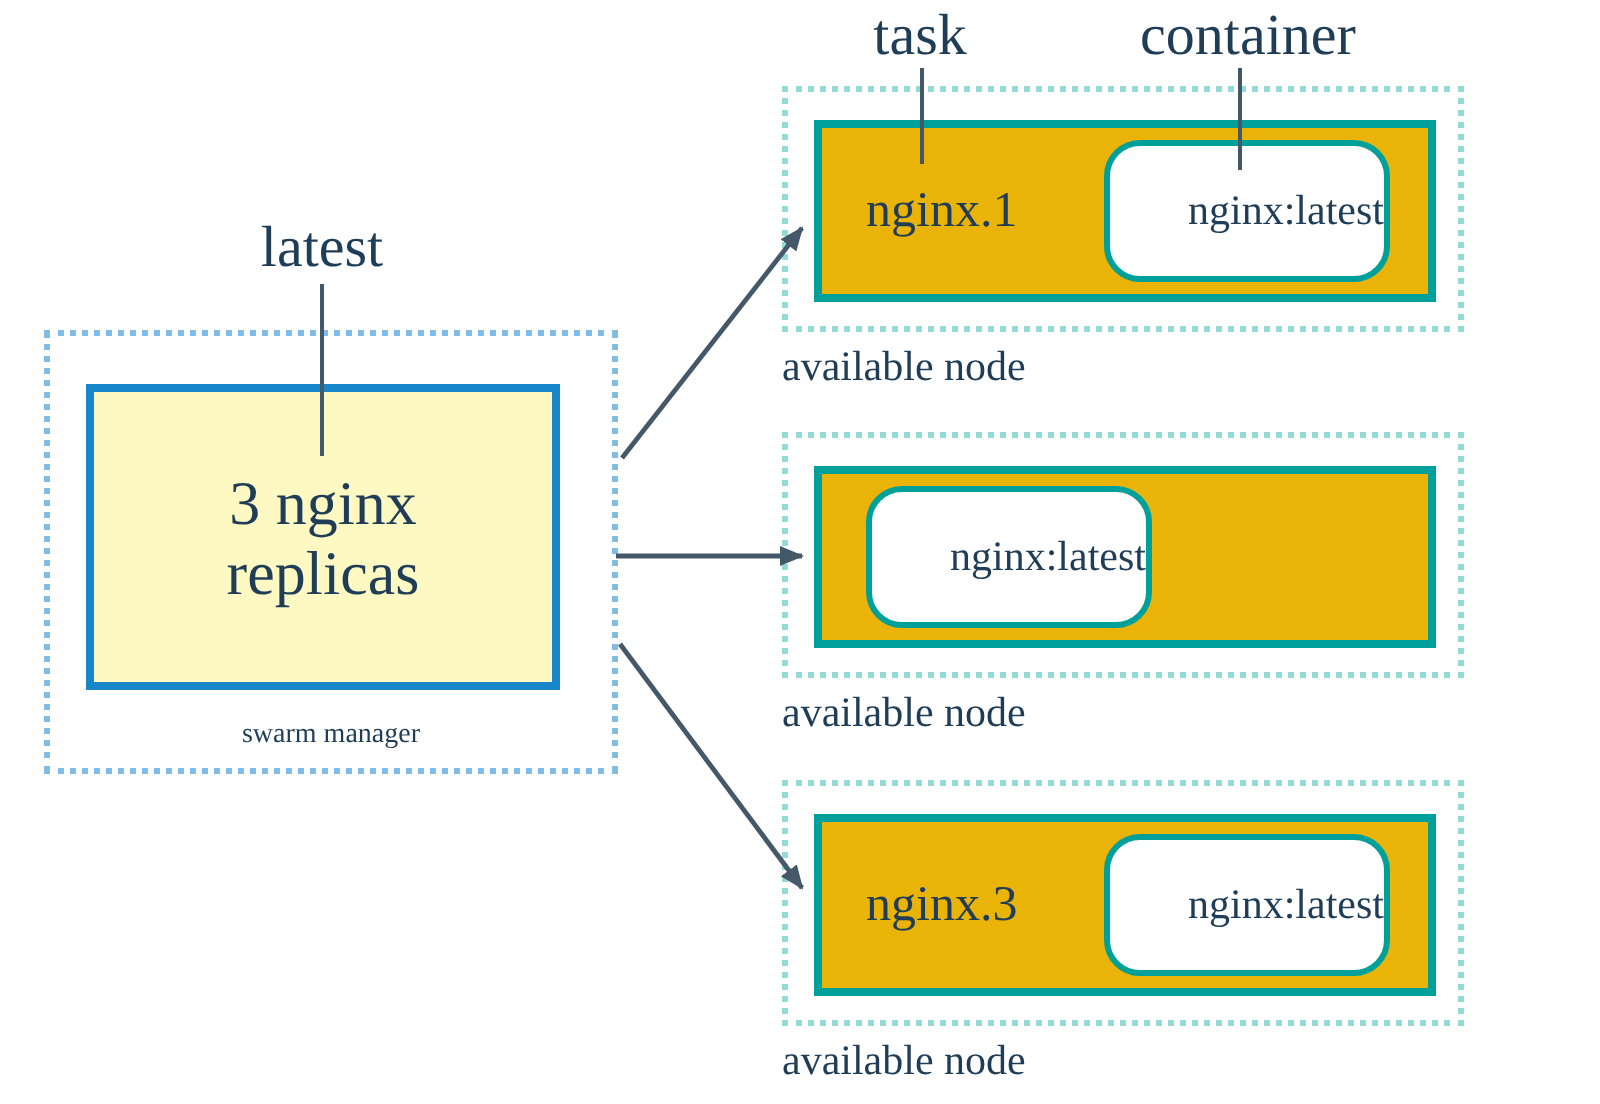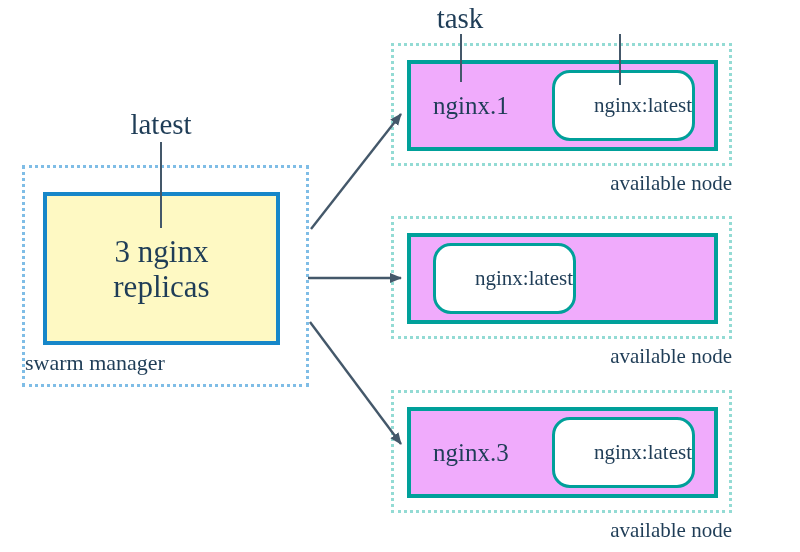--- a/index.html
+++ b/index.html
@@ -47,61 +47,62 @@
   .service-box-label {
     font-size: 31px;
     line-height: 35px;
     text-align: center;
     max-width: 150px;
   }
   .caption {
     position: absolute;
     left: 0; bottom: 8px;
     width: 100%;
-    font-size: 22px;
+    text-align: center;
+    font-size: 14px;
     color: #1f3d57;
   }
 
   
   .node-group {
     position: absolute;
     left: 391px;
     width: 341px;
   }
   .node-dotted {
     position: relative;
     width: 341px; height: 123px;
     border: 3px dotted #93dbd4;
   }
   .task-box {
     position: absolute;
     left: 13px; top: 14px;
     width: 311px; height: 91px;
-    background: #f0abfc;
+    background: #eab308;
     border: 4px solid #00a09a;
     display: flex;
     align-items: center;
     justify-content: space-between;
     padding: 0 19px 0 22px;
   }
   .task-name { font-size: 25px; }
   .container-box {
     width: 143px; height: 71px;
     background: #ffffff;
     border: 3px solid #00a09a;
     border-radius: 18px;
     display: flex; align-items: center; justify-content: flex-end;
   }
   .container-box span { font-size: 21px; }
   .node-caption {
     position: static;
     display: block;
     margin-top: 5px;
     width: 341px;
-    text-align: right;
+    text-align: left;
     font-size: 21px;
   }
 
   
   .overlay {
     position: absolute;
     left: 0; top: 0;
     pointer-events: none;
     z-index: 5;
   }
@@ -116,20 +117,21 @@
       <marker id="ah" markerWidth="14" markerHeight="12" refX="11" refY="5" orient="auto" markerUnits="userSpaceOnUse">
         <path d="M0,0 L12,5 L0,10 Z" fill="#44586a"></path>
       </marker>
     </defs>
     <line x1="311" y1="229" x2="401" y2="114" stroke="#44586a" stroke-width="2.4" marker-end="url(#ah)"></line>
     <line x1="308" y1="278" x2="401" y2="278" stroke="#44586a" stroke-width="2.4" marker-end="url(#ah)"></line>
     <line x1="310" y1="322" x2="401" y2="444" stroke="#44586a" stroke-width="2.4" marker-end="url(#ah)"></line>
   </svg>
 
   <div class="toplabel" style="left:425px; top:2px; width:70px;">task</div>
+  <div class="toplabel" style="left:554px; top:2px; width:140px;">container</div>
   <div class="toplabel" style="left:115px; top:108px; width:92px;">latest</div>
 
   <div class="pointer" style="left:460px; top:34px; height:48px;"></div>
   <div class="pointer" style="left:619px; top:34px; height:51px;"></div>
   <div class="pointer" style="left:160px; top:142px; height:86px;"></div>
 
   <div class="manager-group">
     <div class="service-box">
       <div class="service-box-label">3 nginx replicas</div>
     </div>

